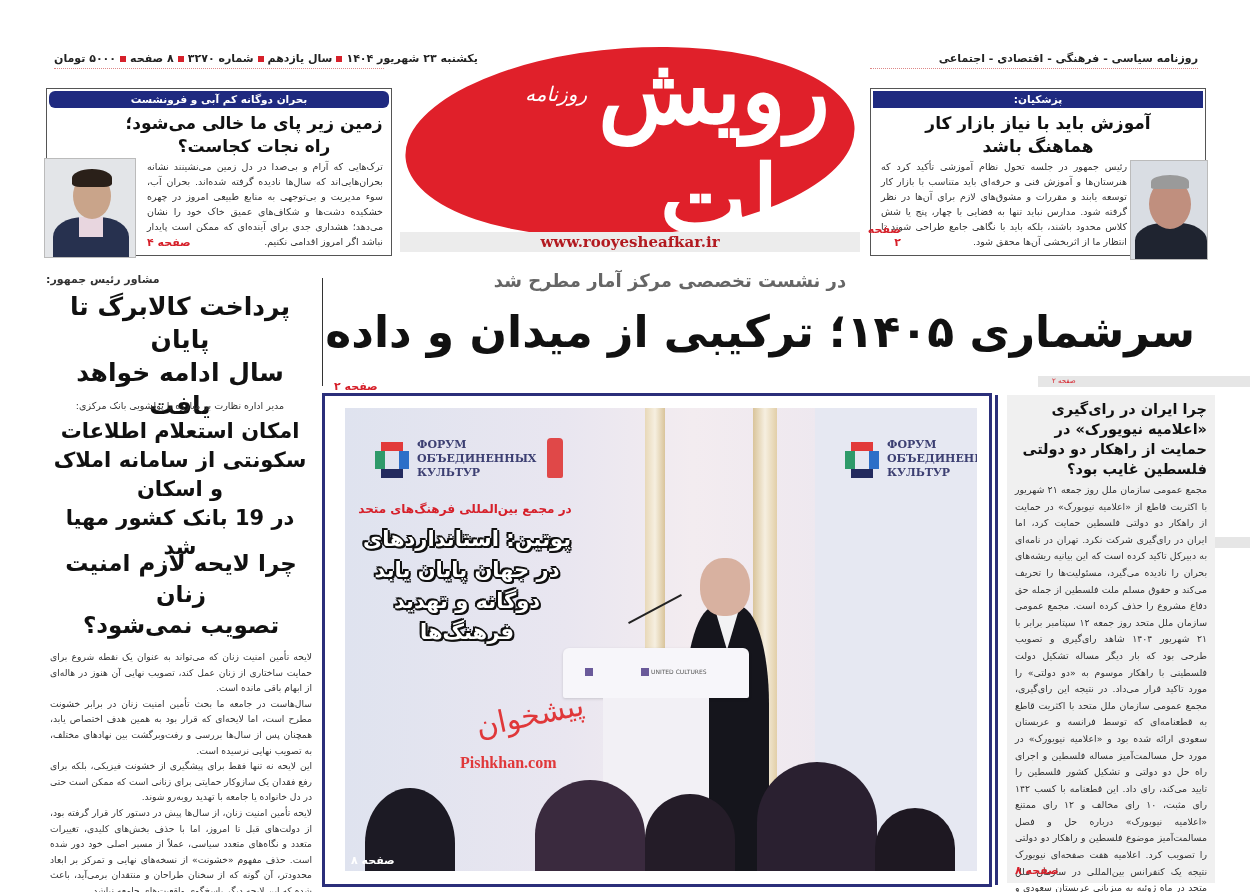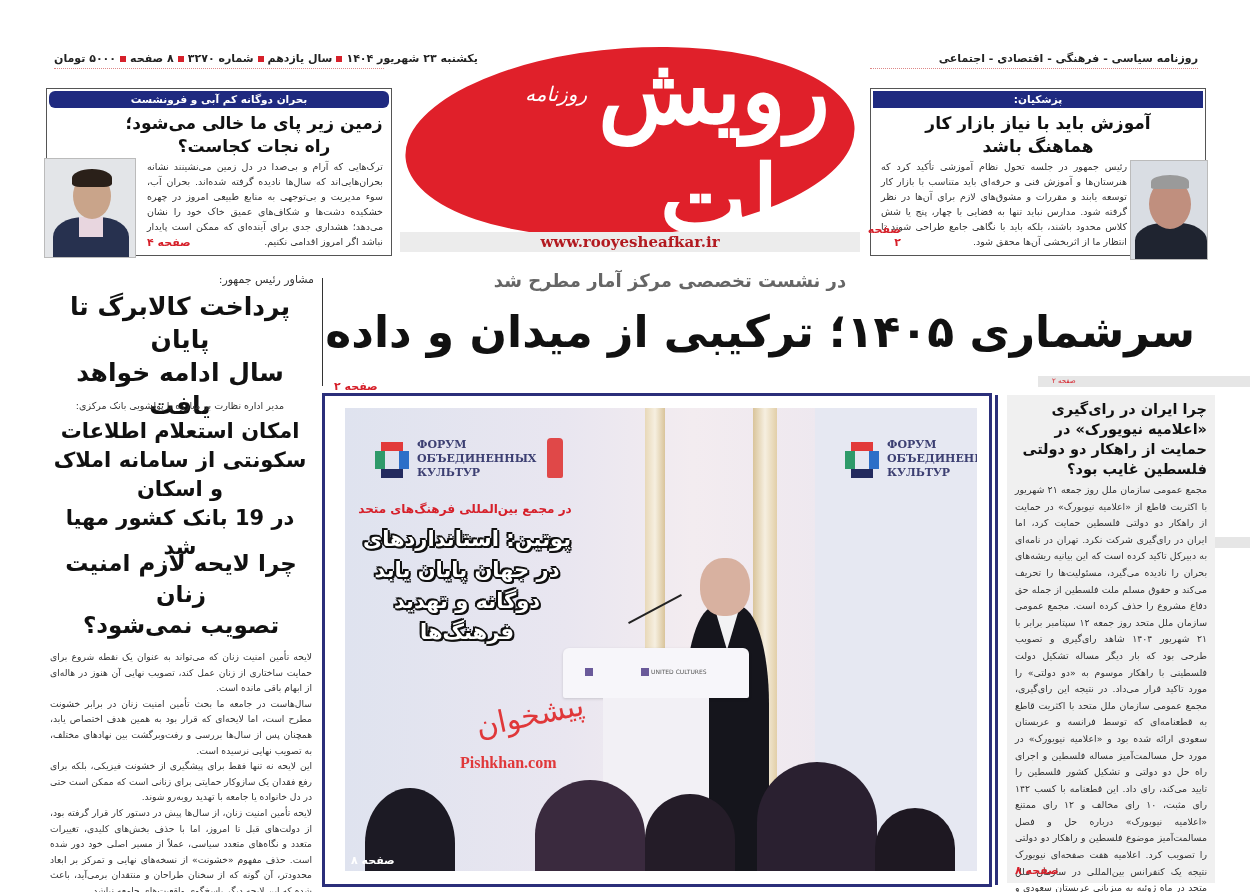--- a/index.html
+++ b/index.html
@@ -90,21 +90,21 @@
   <div class="person-head" style="left:20px;top:14px;width:38px;height:14px;background:#9a9a9a;border-radius:50% 50% 10% 10%;"></div>
 </div>
 
 <div class="abs subhead">در نشست تخصصی مرکز آمار مطرح شد</div>
 <div class="abs headline">سرشماری ۱۴۰۵؛ ترکیبی از میدان و داده</div>
 <div class="abs page-ref" style="left:334px;top:380px;">صفحه ۲</div>
 
 <div class="abs" style="left:322px;top:278px;width:1px;height:108px;background:#333;"></div>
 
 <div class="abs" style="left:46px;top:273px;width:268px;">
-  <div style="text-align:right;font-size:11px;font-weight:normal;color:#333;">مشاور رئیس جمهور:</div>
+  <div style="text-align:left;font-size:11px;font-weight:bold;color:#333;">مشاور رئیس جمهور:</div>
   <div class="lcol-head" style="font-size:25px;line-height:33px;margin-top:4px;">
     <div>پرداخت کالابرگ تا پایان</div>
     <div>سال ادامه خواهد یافت</div>
   </div>
 </div>
 <div class="abs graybar" style="left:50px;top:376px;width:262px;">
 
   <span class="pr">صفحه ۲</span>
 </div>
 

